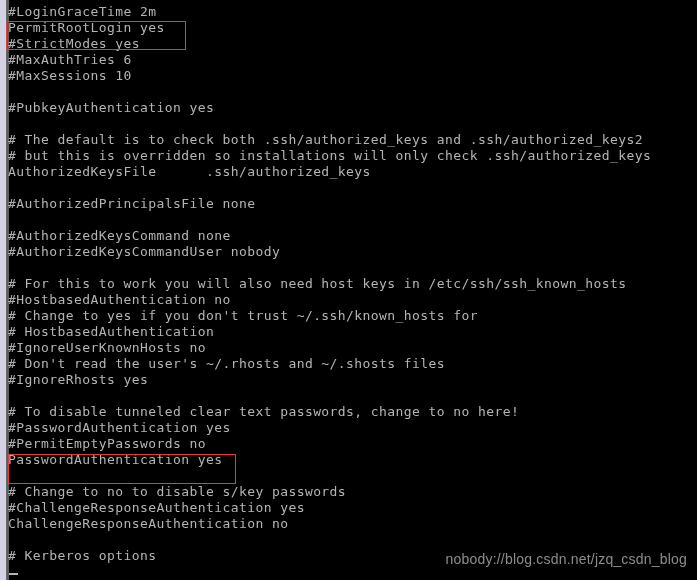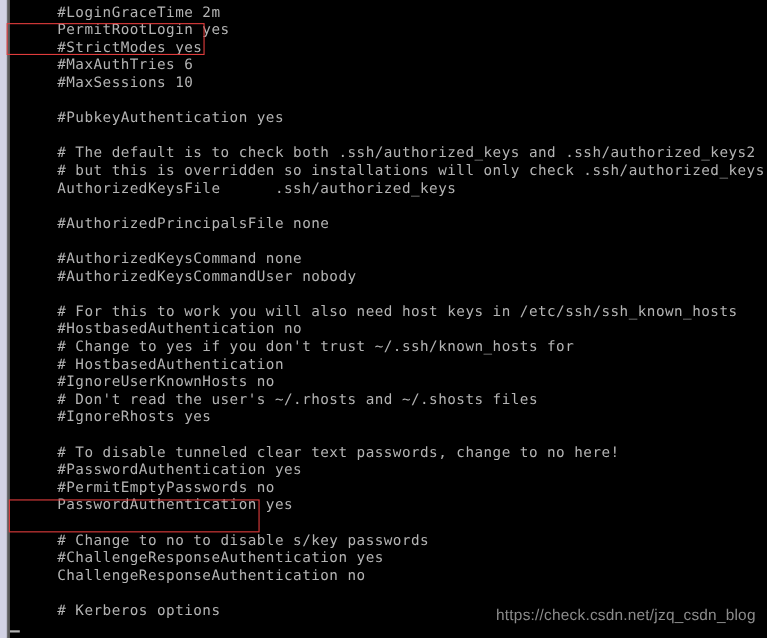--- a/index.html
+++ b/index.html
@@ -59,21 +59,20 @@
     white-space: pre;
     font-family: "DejaVu Sans Mono", "Liberation Mono", monospace;
     font-size: 13px;
     line-height: 16px;
     color: #b4b4b4;
     letter-spacing: 0.42px;
   }
   .line {
     height: 16px;
     white-space: pre;
-    padding-left: 44px;
   }
 
   
   .hl-box {
     position: absolute;
     border: 1px solid #e03c3c;
     box-sizing: border-box;
     pointer-events: none;
     background: transparent;
   }
@@ -122,15 +121,15 @@
   </div>
   <div id="gutter-shadow"></div>
 
   <div id="code"><div class="line">#LoginGraceTime 2m</div><div class="line">PermitRootLogin yes</div><div class="line">#StrictModes yes</div><div class="line">#MaxAuthTries 6</div><div class="line">#MaxSessions 10</div><div class="line">&nbsp;</div><div class="line">#PubkeyAuthentication yes</div><div class="line">&nbsp;</div><div class="line"># The default is to check both .ssh/authorized_keys and .ssh/authorized_keys2</div><div class="line"># but this is overridden so installations will only check .ssh/authorized_keys</div><div class="line">AuthorizedKeysFile      .ssh/authorized_keys</div><div class="line">&nbsp;</div><div class="line">#AuthorizedPrincipalsFile none</div><div class="line">&nbsp;</div><div class="line">#AuthorizedKeysCommand none</div><div class="line">#AuthorizedKeysCommandUser nobody</div><div class="line">&nbsp;</div><div class="line"># For this to work you will also need host keys in /etc/ssh/ssh_known_hosts</div><div class="line">#HostbasedAuthentication no</div><div class="line"># Change to yes if you don't trust ~/.ssh/known_hosts for</div><div class="line"># HostbasedAuthentication</div><div class="line">#IgnoreUserKnownHosts no</div><div class="line"># Don't read the user's ~/.rhosts and ~/.shosts files</div><div class="line">#IgnoreRhosts yes</div><div class="line">&nbsp;</div><div class="line"># To disable tunneled clear text passwords, change to no here!</div><div class="line">#PasswordAuthentication yes</div><div class="line">#PermitEmptyPasswords no</div><div class="line">PasswordAuthentication yes</div><div class="line">&nbsp;</div><div class="line"># Change to no to disable s/key passwords</div><div class="line">#ChallengeResponseAuthentication yes</div><div class="line">ChallengeResponseAuthentication no</div><div class="line">&nbsp;</div><div class="line"># Kerberos options</div></div>
 
   <div class="hl-box" id="hl-box-permitrootlogin"></div>
   <div class="hl-box" id="hl-box-passwordauthentication"></div>
 
   <div id="cursor"></div>
 
-  <div id="watermark">https://check.csdn.net/jzq_csdn_blog</div>
+  <div id="watermark">nobody://blog.csdn.net/jzq_csdn_blog</div>
 
 </div>
 
 </body></html>

